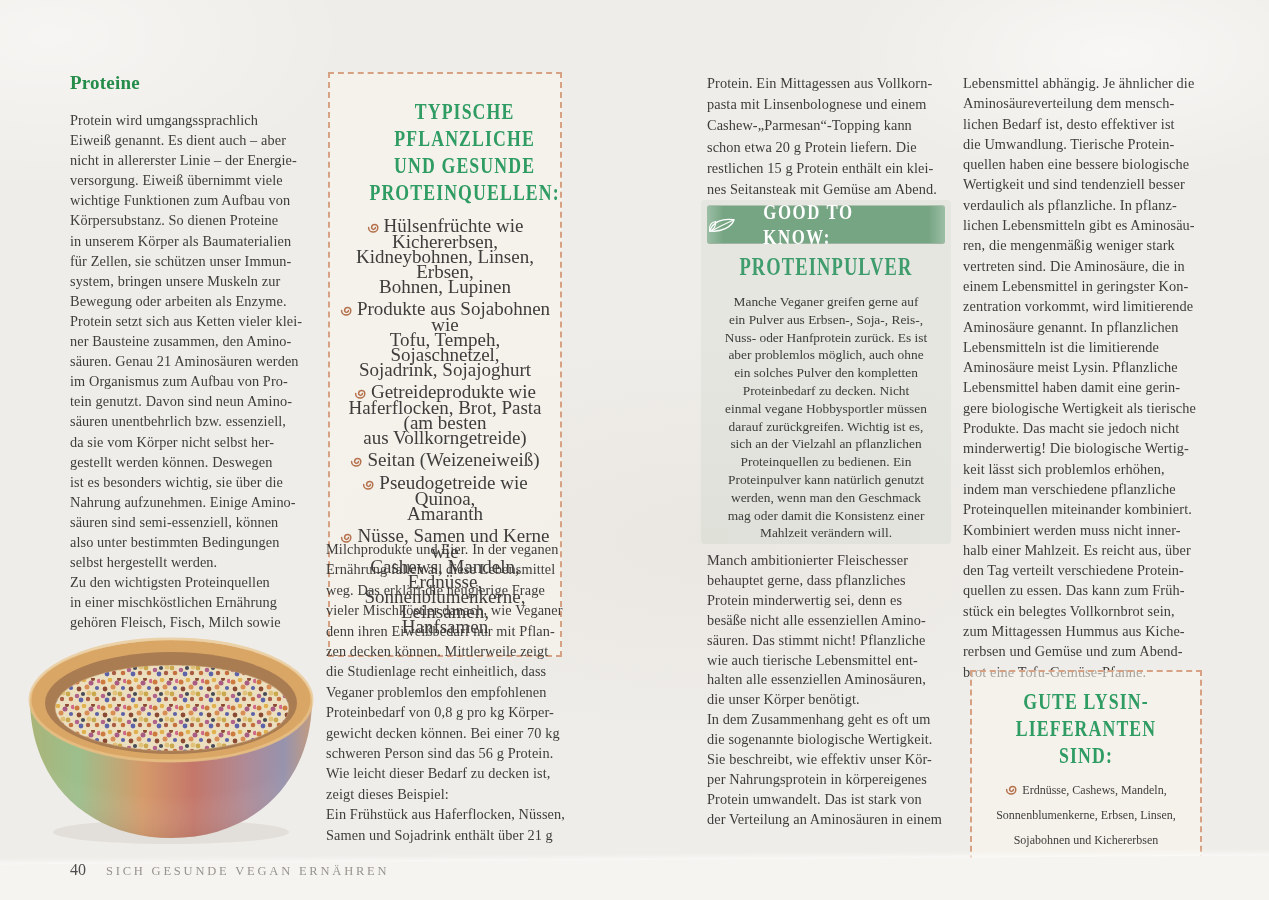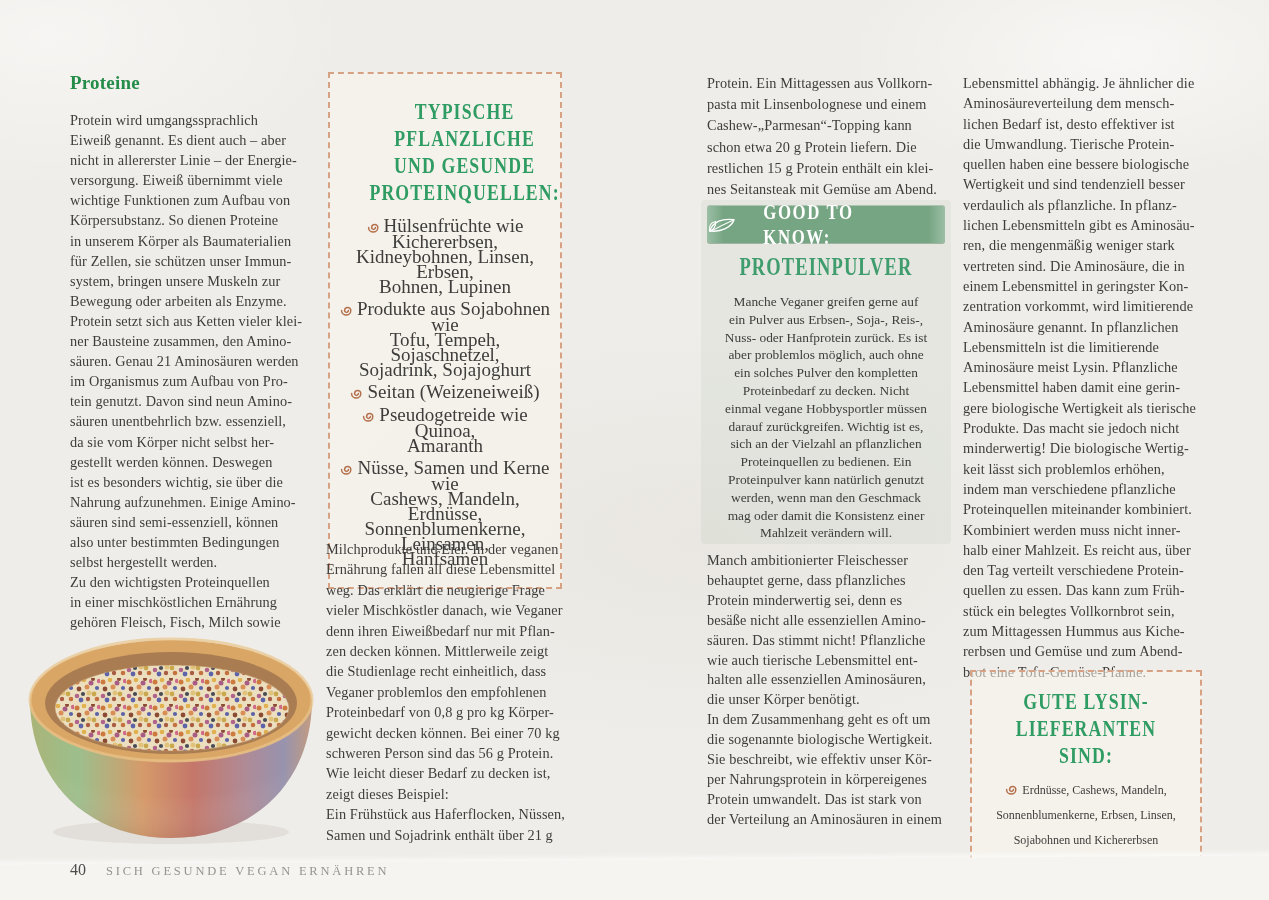--- a/index.html
+++ b/index.html
@@ -111,20 +111,27 @@
         </svg><span class="txt">Hülsenfrüchte wie Kichererbsen,
 Kidneybohnen, Linsen, Erbsen,
 Bohnen, Lupinen</span>
     </div>
     <div class="bullet">
       <svg class="spiral" width="13" height="13" viewBox="0 0 13 13">
           <path d="M8.4 6.5 a1.9 1.9 0 1 1 -3.8 0 a3.1 3.1 0 1 1 6.2 0 a4.6 4.6 0 1 1 -9.2 0" fill="none" stroke="#b5714d" stroke-width="1.5" stroke-linecap="round"></path>
         </svg><span class="txt">Produkte aus Sojabohnen wie
 Tofu, Tempeh, Sojaschnetzel,
 Sojadrink, Sojajoghurt</span>
+    </div>
+    <div class="bullet">
+      <svg class="spiral" width="13" height="13" viewBox="0 0 13 13">
+          <path d="M8.4 6.5 a1.9 1.9 0 1 1 -3.8 0 a3.1 3.1 0 1 1 6.2 0 a4.6 4.6 0 1 1 -9.2 0" fill="none" stroke="#b5714d" stroke-width="1.5" stroke-linecap="round"></path>
+        </svg><span class="txt">Getreideprodukte wie
+Haferflocken, Brot, Pasta (am besten
+aus Vollkorngetreide)</span>
     </div>
     <div class="bullet">
       <svg class="spiral" width="13" height="13" viewBox="0 0 13 13">
           <path d="M8.4 6.5 a1.9 1.9 0 1 1 -3.8 0 a3.1 3.1 0 1 1 6.2 0 a4.6 4.6 0 1 1 -9.2 0" fill="none" stroke="#b5714d" stroke-width="1.5" stroke-linecap="round"></path>
         </svg><span class="txt">Seitan (Weizeneiweiß)</span>
     </div>
     <div class="bullet">
       <svg class="spiral" width="13" height="13" viewBox="0 0 13 13">
           <path d="M8.4 6.5 a1.9 1.9 0 1 1 -3.8 0 a3.1 3.1 0 1 1 6.2 0 a4.6 4.6 0 1 1 -9.2 0" fill="none" stroke="#b5714d" stroke-width="1.5" stroke-linecap="round"></path>
         </svg><span class="txt">Pseudogetreide wie Quinoa,

